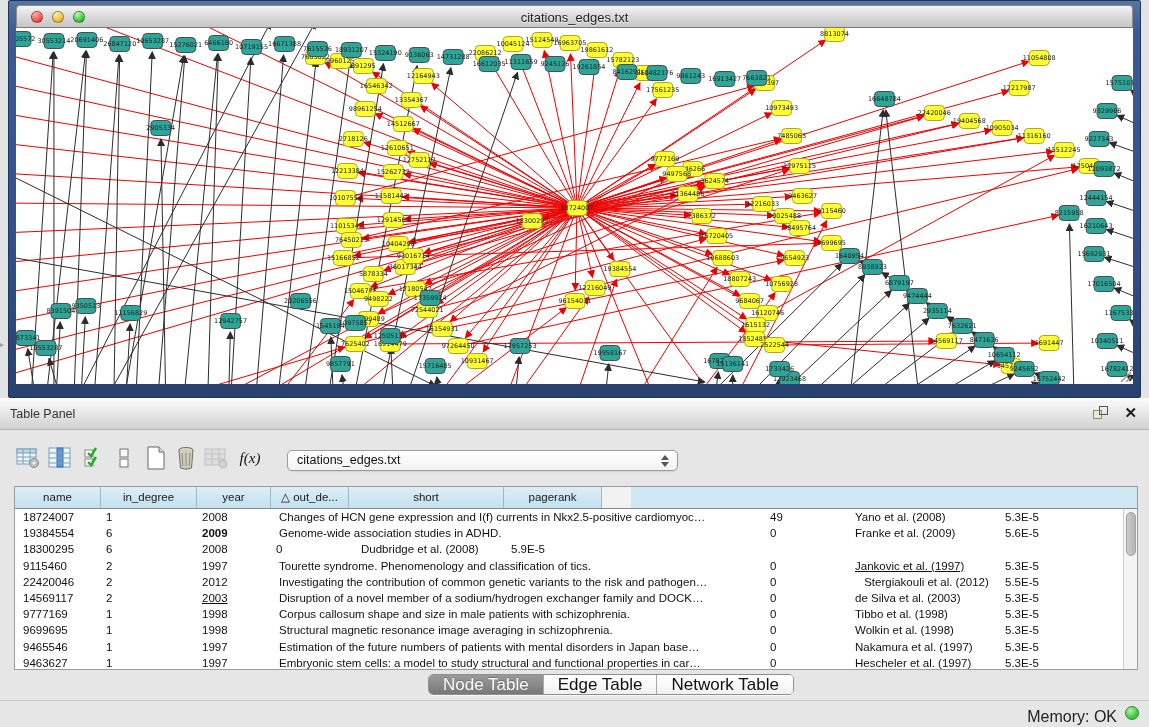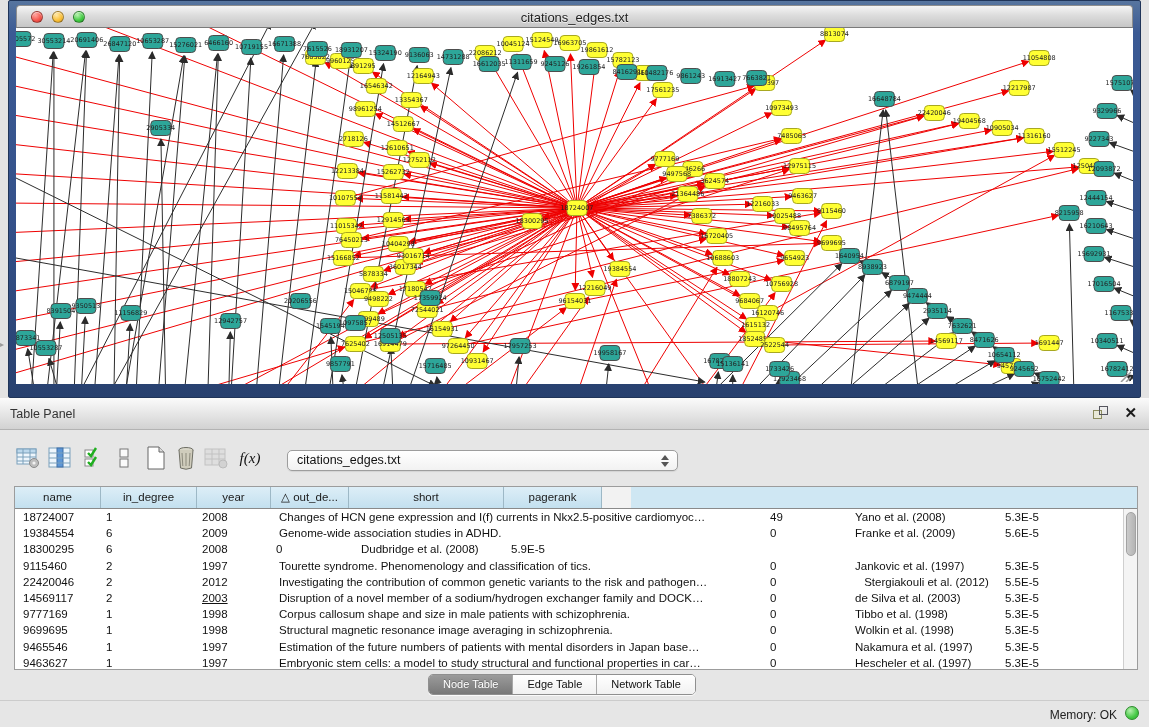--- a/index.html
+++ b/index.html
@@ -62,26 +62,26 @@
            overflow:hidden; white-space:nowrap; background:linear-gradient(180deg,#ddeef7,#c3e0ef); }
   .hcell.filler { border-right:none; background:#f2f2f2; }
   #tbody .trow { display:flex; height:16.2px; }
   .tcell { font-size:11.5px; color:#111; line-height:16px; white-space:nowrap; overflow:hidden; }
   #vscroll { position:absolute; right:0; top:22px; bottom:0; width:14px; background:#f4f4f4; border-left:1px solid #cfcfcf; }
   #vthumb { position:absolute; left:1.5px; top:3px; width:10px; height:44px; background:linear-gradient(90deg,#cbcbcb,#b4b4b4);
             border:1px solid #a2a2a2; border-radius:6px; }
 
   #tabs { position:absolute; left:428px; top:276px; height:21px; display:flex; border:1px solid #8f8f8f; border-radius:5px;
           overflow:hidden; background:#fff; box-shadow:0 1px 0 rgba(255,255,255,.8); }
-  .tab { font-size:11px; color:#111; line-height:19px; padding:0 14px; border-right:1px solid #a8a8a8; background:linear-gradient(180deg,#ffffff,#f1f1f1); }
+  .tab { font-size:17px; color:#111; line-height:19px; padding:0 14px; border-right:1px solid #a8a8a8; background:linear-gradient(180deg,#ffffff,#f1f1f1); }
   .tab:last-child { border-right:none; }
   .tab.sel { background:linear-gradient(180deg,#9b9b9b,#787878); color:#fff; text-shadow:0 -1px 0 rgba(0,0,0,.25); }
 
   #statusbar { position:absolute; left:0; bottom:0; width:100%; height:27px; border-top:1px solid #cccccc; }
-  #mem-label { position:absolute; right:32px; top:7px; font-size:12px; color:#222; }
+  #mem-label { position:absolute; right:32px; top:7px; font-size:16px; color:#222; }
   #mem-dot { position:absolute; right:10px; top:5px; width:14px; height:14px; border-radius:50%;
              border:1px solid #2c8a2c; background:radial-gradient(circle at 35% 30%,#b6efae,#46c946 60%,#2fae2f); }
 </style>
 </head>
 <body>
 
 <div id="net-window">
   <div class="side-strip" style="left:0;width:8px;"></div>
   <div class="side-strip" style="left:1141px;width:8px;"></div>
   <div id="edge-mark">▸</div>
@@ -706,41 +706,41 @@
           <div class="tcell" style="width: 96px; padding-left: 5px;">1</div>
           <div class="tcell" style="width: 74px; padding-left: 5px;">2008</div>
           <div class="tcell" style="width: 494px; padding-left: 8px;">Changes of HCN gene expression and I(f) currents in Nkx2.5-positive cardiomyoc…</div>
           <div class="tcell" style="width: 78px; padding-left: 5px;">49</div>
           <div class="tcell" style="width: 155px; padding-left: 12px;">Yano et al. (2008)</div>
           <div class="tcell" style="width: 98px; padding-left: 7px;">5.3E-5</div>
         </div>
         <div class="trow">
           <div class="tcell" style="width: 86px; padding-left: 8px;">19384554</div>
           <div class="tcell" style="width: 96px; padding-left: 5px;">6</div>
-          <div class="tcell" style="width: 74px; padding-left: 5px;">2009</div>
+          <div class="tcell" style="width: 74px; padding-left: 5px; font-weight: bold;">2009</div>
           <div class="tcell" style="width: 494px; padding-left: 8px;">Genome-wide association studies in ADHD.</div>
           <div class="tcell" style="width: 78px; padding-left: 5px;">0</div>
           <div class="tcell" style="width: 155px; padding-left: 12px;">Franke et al. (2009)</div>
           <div class="tcell" style="width: 98px; padding-left: 7px;">5.6E-5</div>
         </div>
         <div class="trow">
           <div class="tcell" style="width: 86px; padding-left: 8px;">18300295</div>
           <div class="tcell" style="width: 96px; padding-left: 5px;">6</div>
           <div class="tcell" style="width: 74px; padding-left: 5px;">2008</div>
           <div class="tcell" style="width: 78px; padding-left: 5px;">0</div>
           <div class="tcell" style="width: 155px; padding-left: 12px;">Dudbridge et al. (2008)</div>
           <div class="tcell" style="width: 98px; padding-left: 7px;">5.9E-5</div>
         </div>
         <div class="trow">
           <div class="tcell" style="width: 86px; padding-left: 8px;">9115460</div>
           <div class="tcell" style="width: 96px; padding-left: 5px;">2</div>
           <div class="tcell" style="width: 74px; padding-left: 5px;">1997</div>
           <div class="tcell" style="width: 494px; padding-left: 8px;">Tourette syndrome. Phenomenology and classification of tics.</div>
           <div class="tcell" style="width: 78px; padding-left: 5px;">0</div>
-          <div class="tcell" style="width: 155px; padding-left: 12px;">Jankovic et al. (1997)</div>
+          <div class="tcell" style="width: 155px; padding-left: 12px; text-decoration: underline;">Jankovic et al. (1997)</div>
           <div class="tcell" style="width: 98px; padding-left: 7px;">5.3E-5</div>
         </div>
         <div class="trow">
           <div class="tcell" style="width: 86px; padding-left: 8px;">22420046</div>
           <div class="tcell" style="width: 96px; padding-left: 5px;">2</div>
           <div class="tcell" style="width: 74px; padding-left: 5px;">2012</div>
           <div class="tcell" style="width: 494px; padding-left: 8px;">Investigating the contribution of common genetic variants to the risk and pathogen…</div>
           <div class="tcell" style="width: 78px; padding-left: 5px;">0</div>
           <div class="tcell" style="width: 155px; padding-left: 12px; text-align: center;">Stergiakouli et al. (2012)</div>
           <div class="tcell" style="width: 98px; padding-left: 7px;">5.5E-5</div>

